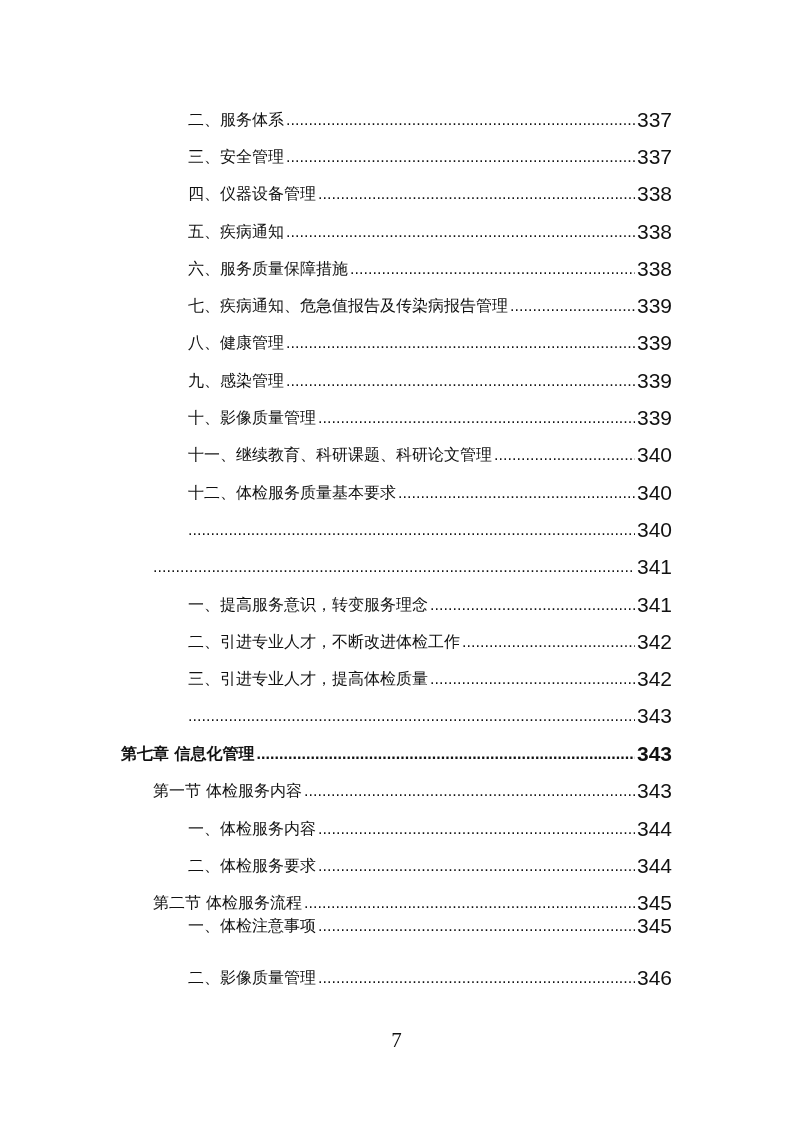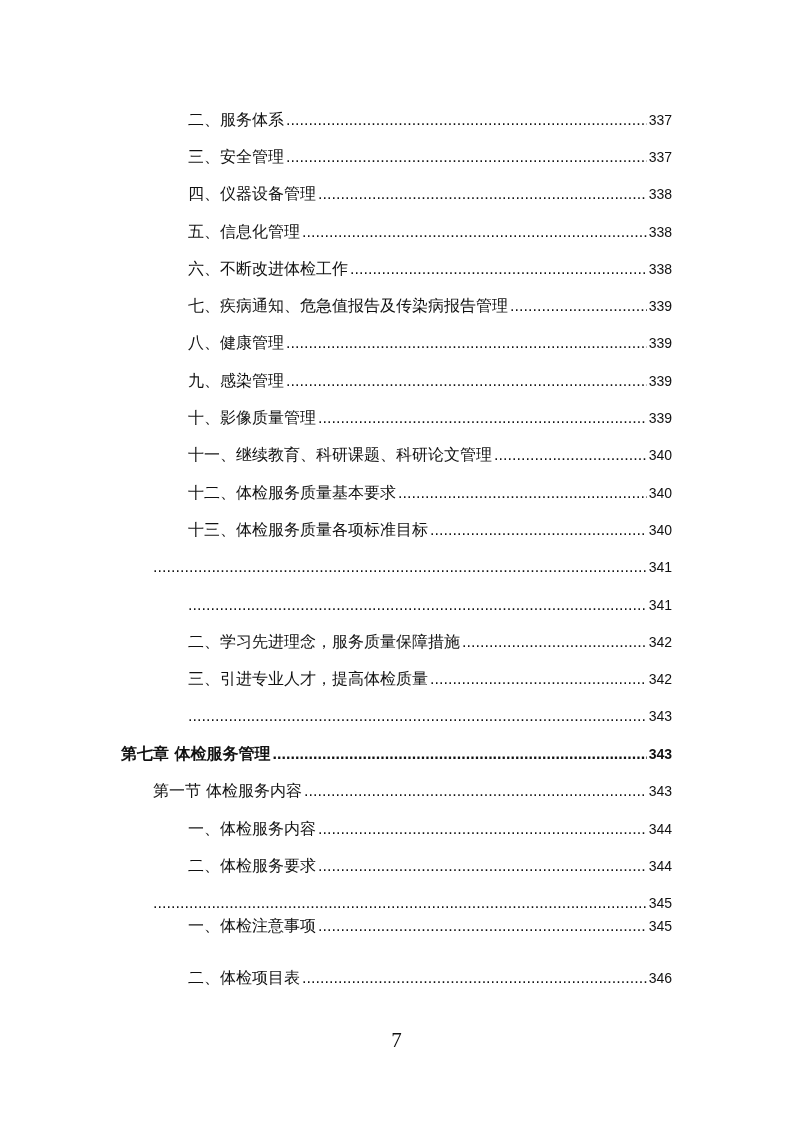--- a/index.html
+++ b/index.html
@@ -2,21 +2,21 @@
 <html><head>
 <meta charset="utf-8">
 <style>
   html, body { margin: 0; padding: 0; background: #ffffff; }
   body { width: 793px; height: 1122px; position: relative; overflow: hidden; font-family: "DejaVu Sans", "Liberation Sans", sans-serif; color: #111; }
   .toc { position: absolute; left: 0; top: 0; width: 793px; }
   .row { position: absolute; display: flex; align-items: flex-end; height: 24px; font-size: 16px; line-height: 24px; }
   .row .title { white-space: nowrap; padding-right: 2px; }
   .row .dots { flex: 1; overflow: hidden; white-space: nowrap; font-family: "Liberation Sans", sans-serif; letter-spacing: 0.5px; }
   .row .dots::before { content: ". . . . . . . . . . . . . . . . . . . . . . . . . . . . . . . . . . . . . . . . . . . . . . . . . . . . . . . . . . . . . . . . . . . . . . . . . . . . . . . . . . . . . . . . . . . . . . . . . . . . . . . . . . . . . . . . . . . . . . . . . . . . . . . . . . . . . . . . . . . . ."; letter-spacing: -2.2px; }
-  .row .page { font-family: "Liberation Sans", sans-serif; font-size: 14px; padding-left: 2px; }
+  .row .page { font-family: "Liberation Sans", sans-serif; font-size: 21px; padding-left: 2px; }
   .lvl3 { left: 188px; right: 121px; }
   .lvl2 { left: 153px; right: 121px; }
   .lvl1 { left: 121px; right: 121px; font-weight: bold; }
   .footer { position: absolute; top: 1028px; left: 0; width: 793px; text-align: center; font-family: "Liberation Serif", serif; font-size: 21px; }
 </style>
 </head>
 <body>
 
 <div class="toc">
   <div class="row lvl3" style="top:108px">
@@ -28,26 +28,26 @@
       <span class="title">三、安全管理</span>
       <span class="dots"></span>
       <span class="page">337</span>
     </div>
   <div class="row lvl3" style="top:182px">
       <span class="title">四、仪器设备管理</span>
       <span class="dots"></span>
       <span class="page">338</span>
     </div>
   <div class="row lvl3" style="top:220px">
-      <span class="title">五、信息化管理</span>
+      <span class="title">五、疾病通知</span>
       <span class="dots"></span>
       <span class="page">338</span>
     </div>
   <div class="row lvl3" style="top:257px">
-      <span class="title">六、不断改进体检工作</span>
+      <span class="title">六、服务质量保障措施</span>
       <span class="dots"></span>
       <span class="page">338</span>
     </div>
   <div class="row lvl3" style="top:294px">
       <span class="title">七、疾病通知、危急值报告及传染病报告管理</span>
       <span class="dots"></span>
       <span class="page">339</span>
     </div>
   <div class="row lvl3" style="top:331px">
       <span class="title">八、健康管理</span>
@@ -68,75 +68,76 @@
       <span class="title">十一、继续教育、科研课题、科研论文管理</span>
       <span class="dots"></span>
       <span class="page">340</span>
     </div>
   <div class="row lvl3" style="top:481px">
       <span class="title">十二、体检服务质量基本要求</span>
       <span class="dots"></span>
       <span class="page">340</span>
     </div>
   <div class="row lvl3" style="top:518px">
-      <span class="title">十三、体检服务质量各项标准目标</span>
       <span class="dots"></span>
       <span class="page">340</span>
     </div>
   <div class="row lvl2" style="top:555px">
       <span class="dots"></span>
       <span class="page">341</span>
     </div>
   <div class="row lvl3" style="top:593px">
+      <span class="title">一、提高服务意识，转变服务理念</span>
       <span class="dots"></span>
       <span class="page">341</span>
     </div>
   <div class="row lvl3" style="top:630px">
-      <span class="title">二、学习先进理念，服务质量保障措施</span>
+      <span class="title">二、引进专业人才，不断改进体检工作</span>
       <span class="dots"></span>
       <span class="page">342</span>
     </div>
   <div class="row lvl3" style="top:667px">
       <span class="title">三、引进专业人才，提高体检质量</span>
       <span class="dots"></span>
       <span class="page">342</span>
     </div>
   <div class="row lvl3" style="top:704px">
       <span class="dots"></span>
       <span class="page">343</span>
     </div>
   <div class="row lvl1" style="top:742px">
-      <span class="title">第七章  体检服务管理</span>
+      <span class="title">第七章  信息化管理</span>
       <span class="dots"></span>
       <span class="page">343</span>
     </div>
   <div class="row lvl2" style="top:779px">
       <span class="title">第一节  体检服务内容</span>
       <span class="dots"></span>
       <span class="page">343</span>
     </div>
   <div class="row lvl3" style="top:817px">
       <span class="title">一、体检服务内容</span>
       <span class="dots"></span>
       <span class="page">344</span>
     </div>
   <div class="row lvl3" style="top:854px">
       <span class="title">二、体检服务要求</span>
       <span class="dots"></span>
       <span class="page">344</span>
     </div>
   <div class="row lvl2" style="top:891px">
+      <span class="title">第二节  体检服务流程</span>
       <span class="dots"></span>
       <span class="page">345</span>
     </div>
   <div class="row lvl3" style="top:914px">
       <span class="title">一、体检注意事项</span>
       <span class="dots"></span>
       <span class="page">345</span>
     </div>
   <div class="row lvl3" style="top:966px">
-      <span class="title">二、体检项目表</span>
+      <span class="title">二、影像质量管理</span>
       <span class="dots"></span>
       <span class="page">346</span>
     </div>
 </div>
 
 <div class="footer">7</div>
 
 </body></html>

